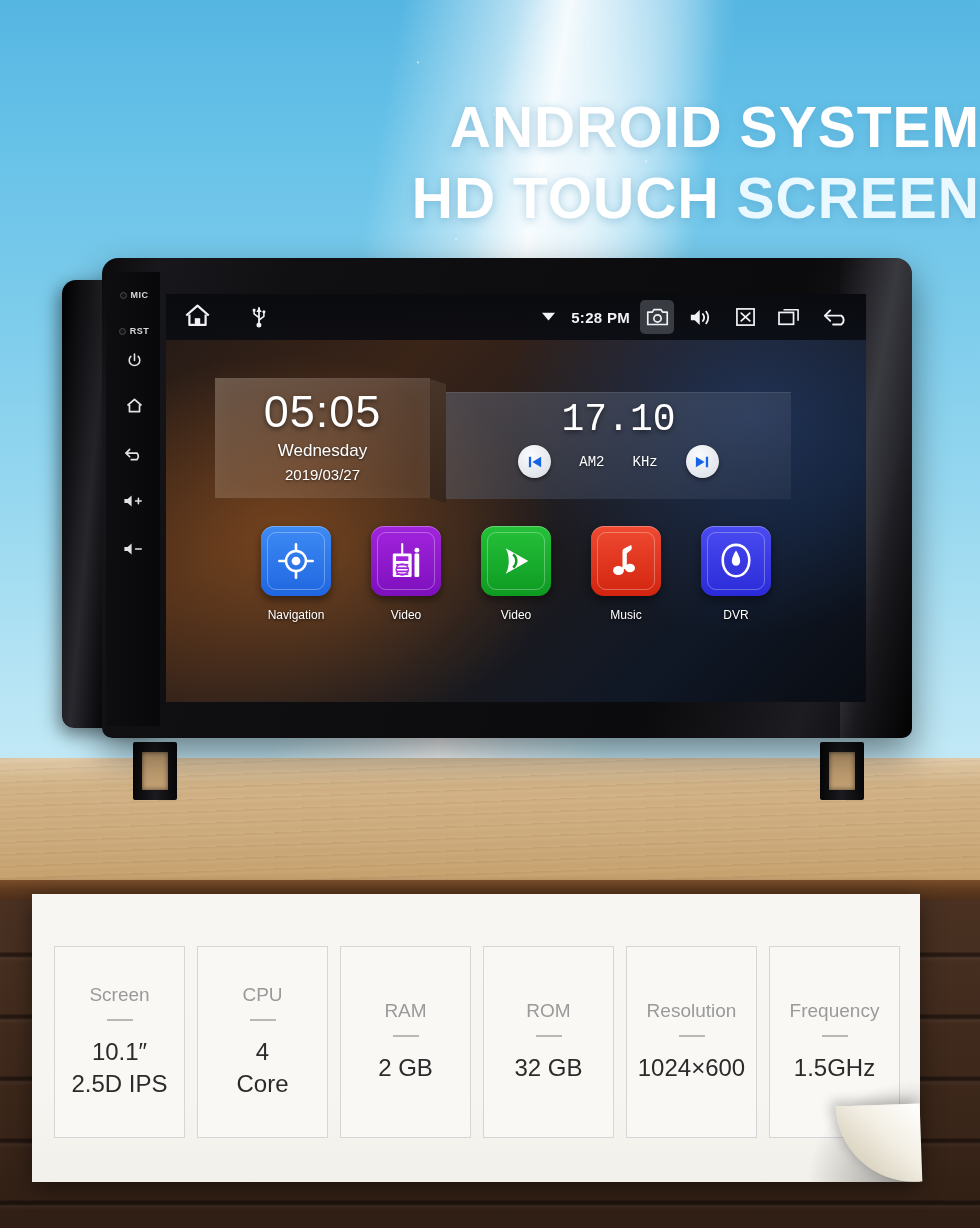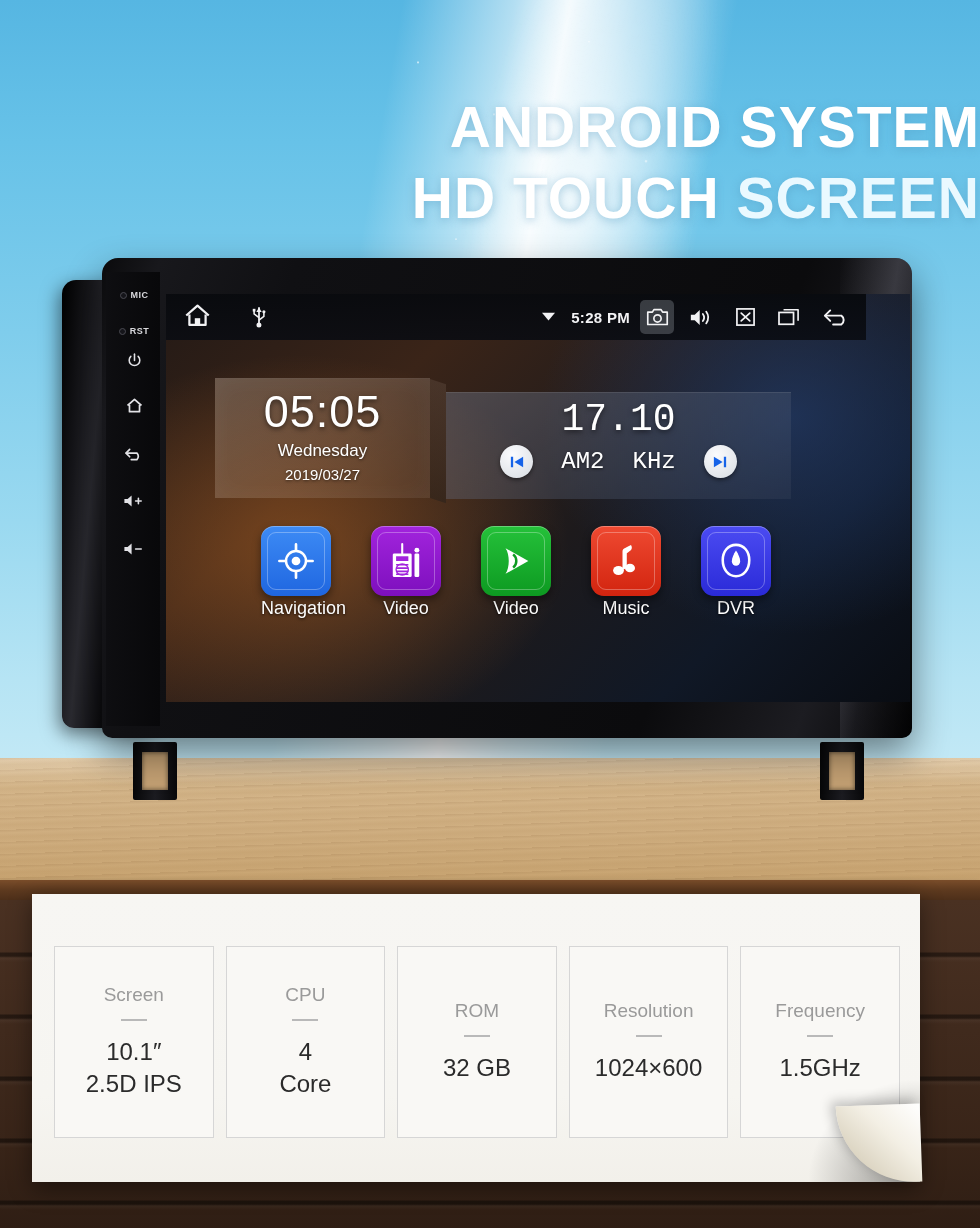--- a/index.html
+++ b/index.html
@@ -111,21 +111,20 @@
   }
 
   
   .screen{
     position:absolute;left:104px;top:36px;width:700px;height:408px;
     overflow:hidden;
     background:
       radial-gradient(ellipse 420px 300px at 18% 62%, rgba(170,96,36,.55), rgba(170,96,36,0) 64%),
       radial-gradient(ellipse 380px 330px at 84% 30%, rgba(36,66,120,.60), rgba(36,66,120,0) 66%),
       linear-gradient(135deg,#241a16 0%,#3a2418 28%,#1d1a1c 56%,#101826 78%,#090c12 100%);
-    padding-left: 44px;
   }
   .statusbar{
     position:absolute;left:0;top:0;width:700px;height:46px;
     background:linear-gradient(180deg,rgba(8,10,14,.96),rgba(10,12,18,.90));
     display:flex;align-items:center;
     color:#f2f2f4;
   }
   .sb-left{display:flex;align-items:center;gap:40px;padding-left:18px;}
   .sb-right{margin-left:auto;display:flex;align-items:center;gap:10px;padding-right:10px;}
   .sb-time{font-size:15px;font-weight:bold;letter-spacing:.3px;}
@@ -157,21 +156,21 @@
     position:absolute;left:280px;top:98px;width:345px;height:106px;
     background:linear-gradient(150deg, rgba(120,132,155,.38), rgba(60,70,92,.30));
     border-top:1px solid rgba(255,255,255,.13);
     text-align:center;color:#fff;font-family:Liberation Mono, monospace;
   }
   .radio-freq{font-size:38px;line-height:42px;font-weight:300;padding-top:6px;
     text-shadow:0 2px 5px rgba(0,0,0,.5);}
   .radio-row{
     display:flex;align-items:center;justify-content:center;gap:28px;margin-top:4px;
   }
-  .radio-band{font-size:24px;text-shadow:0 1px 3px rgba(0,0,0,.55);}
+  .radio-band{font-size:14px;text-shadow:0 1px 3px rgba(0,0,0,.55);}
   .rbtn{
     width:33px;height:33px;border-radius:50%;
     background:radial-gradient(circle at 38% 30%,#fbfbfd,#d7dce2);
     box-shadow:0 2px 4px rgba(0,0,0,.45);
     display:flex;align-items:center;justify-content:center;flex:0 0 auto;
   }
 
   
   .dock{
     position:absolute;left:0;top:232px;width:700px;
@@ -182,21 +181,21 @@
     width:70px;height:70px;border-radius:13px;
     display:flex;align-items:center;justify-content:center;
     box-shadow:0 4px 8px rgba(0,0,0,.45), inset 0 1px 0 rgba(255,255,255,.3);
     position:relative;
   }
   .app-ico:before{
     content:"";position:absolute;left:6px;top:6px;right:6px;bottom:6px;
     border:1.5px solid rgba(255,255,255,.30);border-radius:9px;
   }
   .app-label{
-    margin-top:2px;font-size:18px;color:#fff;
+    margin-top:12px;font-size:12px;color:#fff;
     text-shadow:0 1px 3px rgba(0,0,0,.8);
   }
 
   
   .bracket{
     position:absolute;width:44px;height:58px;z-index:4;
     background:linear-gradient(90deg,#070708,#1b1b20,#08080a);
     border-radius:2px;
   }
   .bracket:after{
@@ -466,20 +465,25 @@
 2.5D IPS</div>
     </div>
 
     <div class="spec-card">
       <div class="spec-title">CPU</div>
       <div class="spec-rule"></div>
       <div class="spec-value">4
 Core</div>
     </div>
 
+    <div class="spec-card">
+      <div class="spec-title">RAM</div>
+      <div class="spec-rule"></div>
+      <div class="spec-value">2 GB</div>
+    </div>
 
     <div class="spec-card">
       <div class="spec-title">ROM</div>
       <div class="spec-rule"></div>
       <div class="spec-value">32 GB</div>
     </div>
 
     <div class="spec-card">
       <div class="spec-title">Resolution</div>
       <div class="spec-rule"></div>

